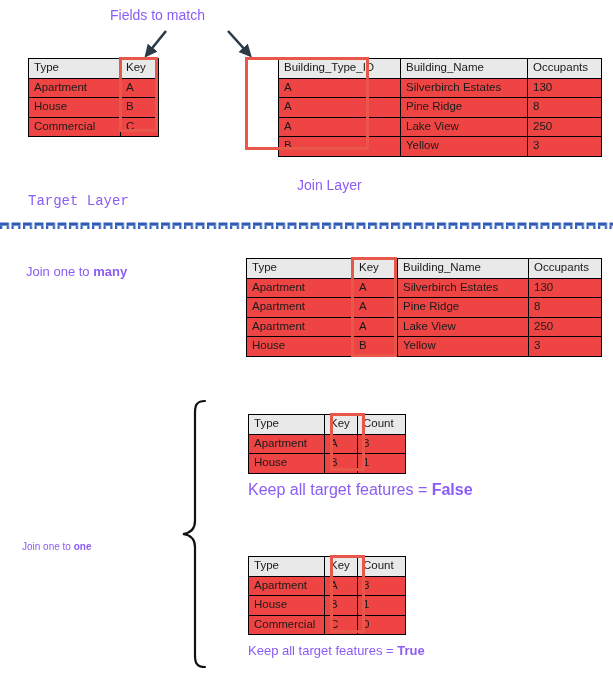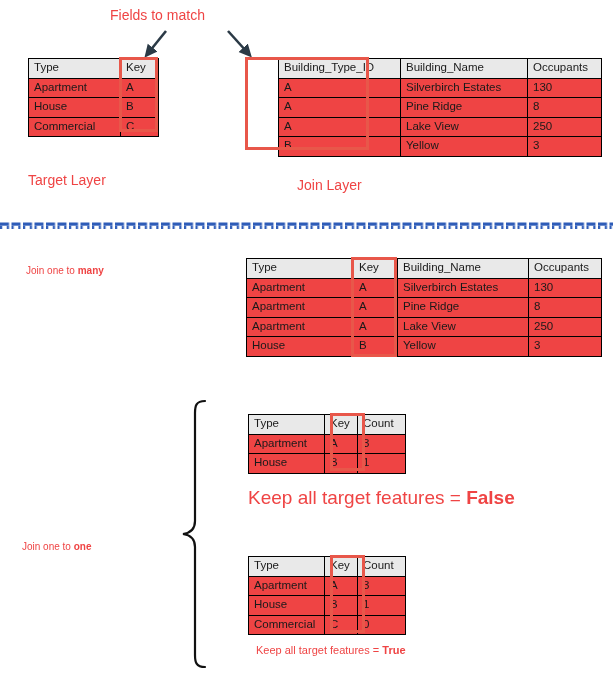--- a/index.html
+++ b/index.html
@@ -46,21 +46,21 @@
     box-sizing: border-box;
     pointer-events: none;
     background: transparent;
   }
 
   
   .lbl {
     font-size: 13.5px;
     line-height: 1.15;
     white-space: nowrap;
-    color: #ef4444;
+    color: #8b5cf6;
   }
   .b { font-weight: bold; }
 
   
   .divider {
     position: absolute;
     left: 0;
     width: 613px;
     height: 10px;
   }
@@ -144,37 +144,37 @@
       <tr>
         <td>B</td>
         <td>Yellow</td>
         <td>3</td>
       </tr>
     </tbody>
   </table>
 </div>
 <div class="redbox" style="left:245px; top:57px; width:124px; height:93px;"></div>
 
-<div class="abs lbl" style="left:28px; top:172px; font-size:14px;">Target Layer</div>
+<div class="abs lbl" style="left:28px; top:193px; font-size:14px;font-family:Liberation Mono, monospace;">Target Layer</div>
 <div class="abs lbl" style="left:297px; top:177px; font-size:14px;">Join Layer</div>
 
 <div class="divider" style="top:218px;">
   <svg width="613" height="10" viewBox="0 0 613 10" preserveAspectRatio="none">
     <defs>
       <pattern id="dashpat" x="0" y="0" width="11.5" height="10" patternUnits="userSpaceOnUse">
         <rect x="0" y="0.5" width="9" height="3.2" fill="#2e5cb8"></rect>
         <rect x="0" y="3.7" width="2.2" height="3.3" fill="#2e5cb8"></rect>
         <rect x="6.8" y="3.7" width="2.2" height="3.3" fill="#2e5cb8"></rect>
       </pattern>
     </defs>
     <rect x="0" y="0" width="613" height="10" fill="url(#dashpat)"></rect>
   </svg>
 </div>
 
-<div class="abs lbl" style="left:26px; top:265px; font-size:10px;">
+<div class="abs lbl" style="left:26px; top:265px; font-size:13px;">
   <span>Join one to </span><span class="b">many</span>
 </div>
 
 <div class="abs" style="left:246px; top:258px;">
   <table class="dt">
     <thead>
       <tr>
         <th style="width:107px;">Type</th>
         <th style="width:44px;">Key</th>
         <th style="width:131px;">Building_Name</th>
@@ -243,21 +243,21 @@
       <tr>
         <td>House</td>
         <td>B</td>
         <td>1</td>
       </tr>
     </tbody>
   </table>
 </div>
 <div class="redbox" style="left:330px; top:413px; width:35px; height:58px;"></div>
 
-<div class="abs lbl" style="left:248px; top:481px; font-size:19px;margin-top:6px;">
+<div class="abs lbl" style="left:248px; top:481px; font-size:16px;">
   <span>Keep all target features = </span><span class="b">False</span>
 </div>
 
 <div class="abs" style="left:248px; top:556px;">
   <table class="dt">
     <thead>
       <tr>
         <th style="width:76px;">Type</th>
         <th style="width:33px;">Key</th>
         <th style="width:48px;">Count</th>
@@ -277,15 +277,15 @@
       <tr>
         <td>Commercial</td>
         <td>C</td>
         <td>0</td>
       </tr>
     </tbody>
   </table>
 </div>
 <div class="redbox" style="left:330px; top:555px; width:35px; height:78px;"></div>
 
-<div class="abs lbl" style="left:256px; top:644px; font-size:11px;">
+<div class="abs lbl" style="left:248px; top:644px; font-size:13px;">
   <span>Keep all target features = </span><span class="b">True</span>
 </div>
 
 </body></html>

